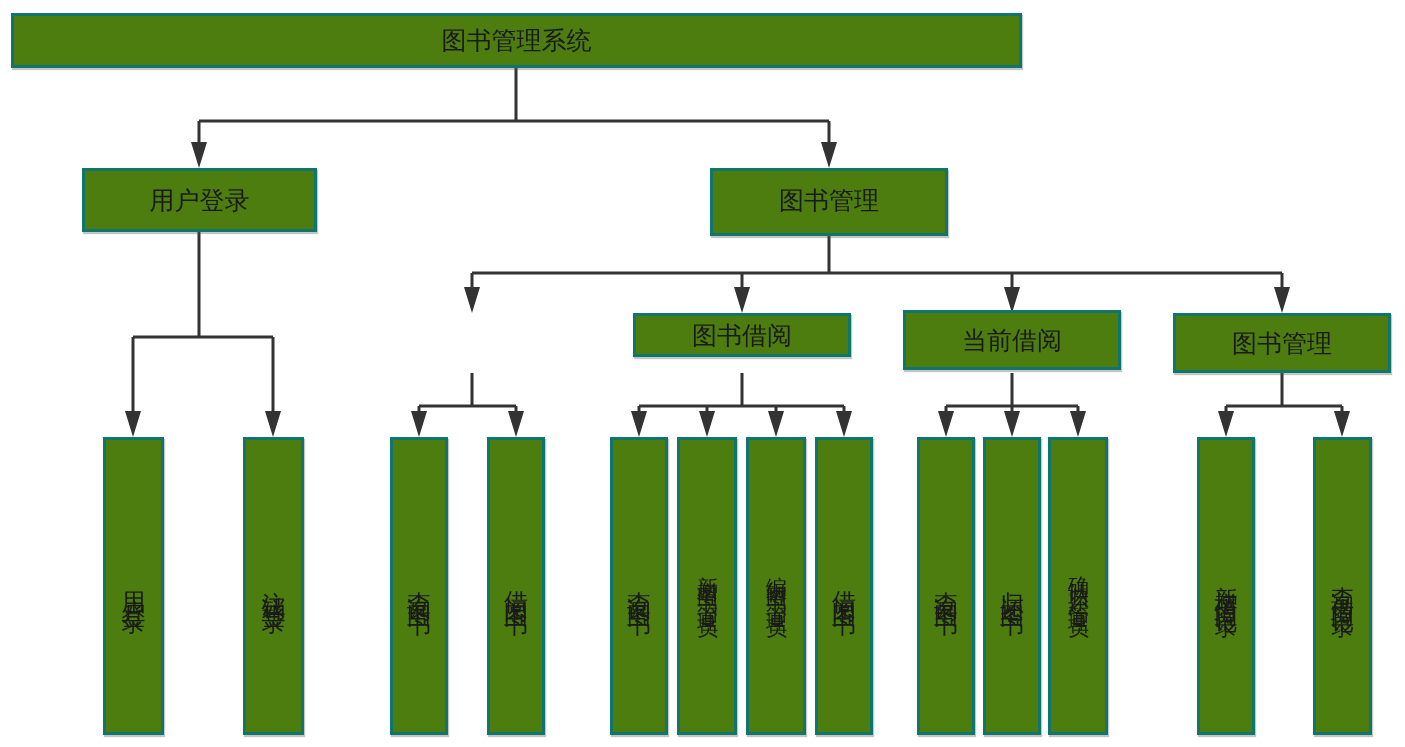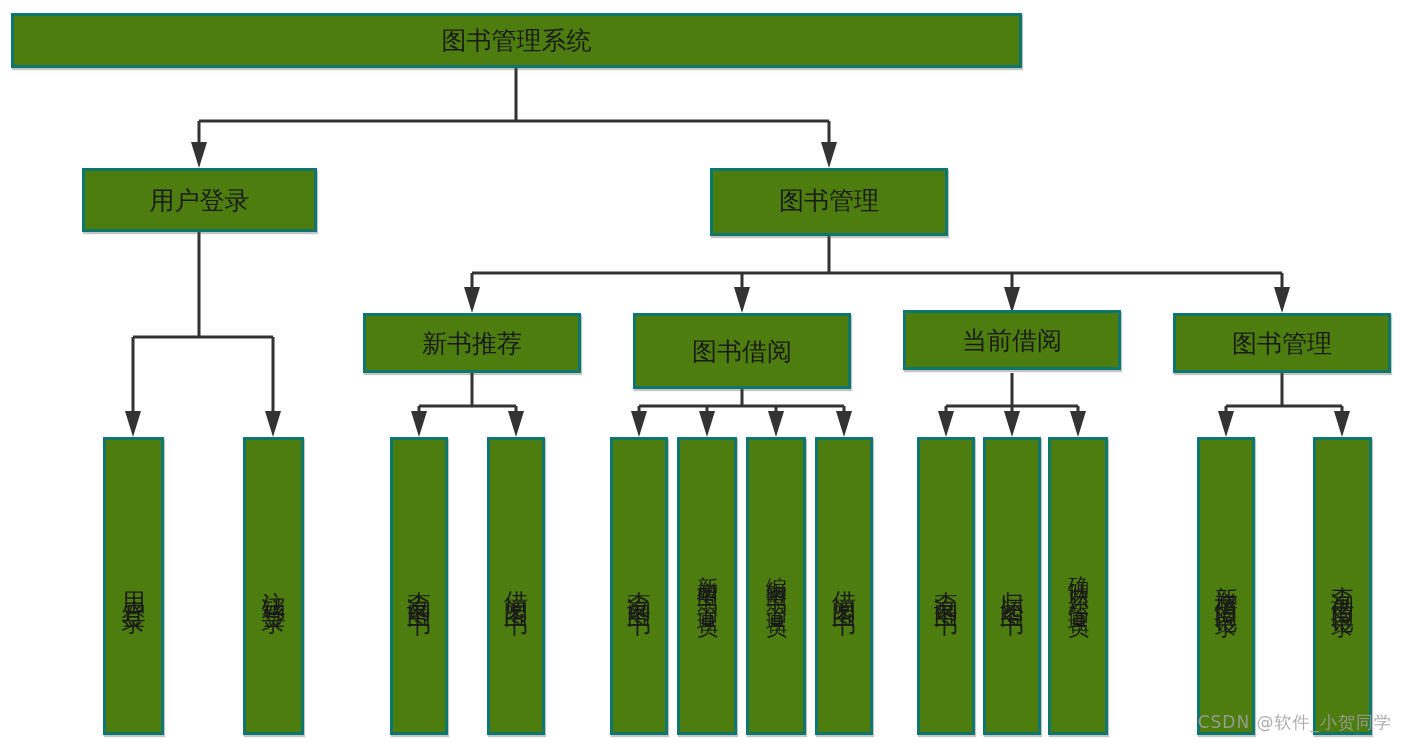--- a/index.html
+++ b/index.html
@@ -67,24 +67,21 @@
     <span>图书管理系统</span>
   </div>
 
   <div class="box" style="left:82px;top:168px;width:235px;height:64px;">
     <span>用户登录</span>
   </div>
   <div class="box" style="left:710px;top:168px;width:238px;height:68px;font-family:Liberation Mono, monospace;">
     <span>图书管理</span>
   </div>
 
-  <div class="box" style="left:363px;top:313px;width:218px;height:60px;">
-    <span>新书推荐</span>
-  </div>
-  <div class="box" style="left:633px;top:313px;width:218px;height:76px;">
+  <div class="box" style="left:633px;top:313px;width:218px;height:44px;">
     <span>图书借阅</span>
   </div>
   <div class="box" style="left:903px;top:310px;width:218px;height:60px;">
     <span>当前借阅</span>
   </div>
   <div class="box" style="left:1173px;top:313px;width:218px;height:60px;">
     <span>图书管理</span>
   </div>
 
   <div class="box leaf" style="left:103px;top:437px;width:61px;height:298px;">
@@ -124,15 +121,14 @@
     <span class="vtext">确认归还（管理员）</span>
   </div>
 
   <div class="box leaf medium" style="left:1197px;top:437px;width:58px;height:298px;">
     <span class="vtext">新增借阅记录</span>
   </div>
   <div class="box leaf medium" style="left:1313px;top:437px;width:59px;height:298px;">
     <span class="vtext">查询借阅记录</span>
   </div>
 
-  <div class="watermark">CSDN @软件_小贺同学</div>
 
 </div>
 
 </body></html>

